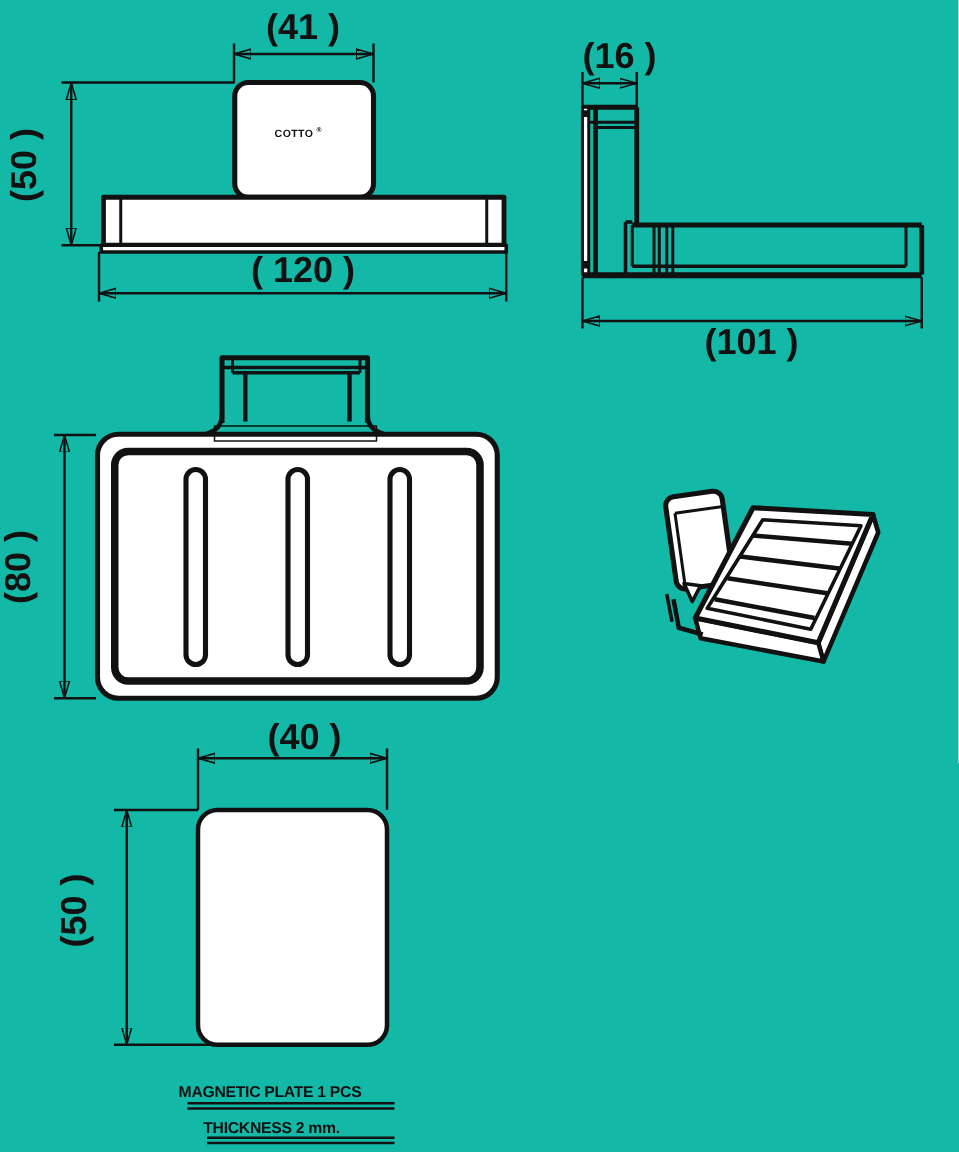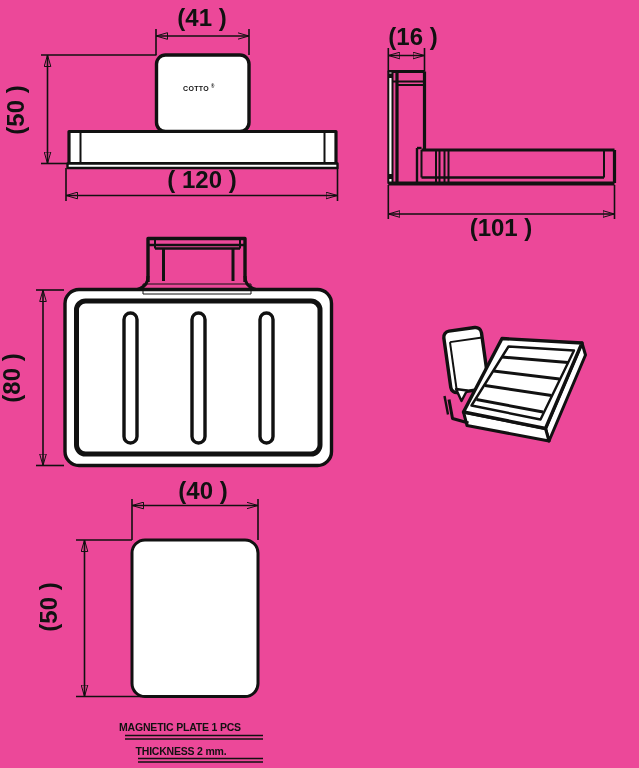--- a/index.html
+++ b/index.html
@@ -1,16 +1,16 @@
 <!DOCTYPE html>
 <html><head>
 <meta charset="utf-8">
 <style>
   html,body{margin:0;padding:0;background:#fff;}
-  #canvas{position:relative;width:639px;height:768px;background:#ec4899;overflow:hidden;}
+  #canvas{position:relative;width:639px;height:768px;background:#14b8a6;overflow:hidden;}
   svg{display:block;}
   svg line, svg path, svg rect{stroke:#111;fill:none;stroke-linecap:butt;stroke-linejoin:round;}
   .d  {stroke-width:1.6;}
   .p2 {stroke-width:2;}
   .p24{stroke-width:2.4;}
   .p3 {stroke-width:3;}
   .p32{stroke-width:3.2;}
   .p34{stroke-width:3.4;}
   .p4 {stroke-width:4;}
   .p5 {stroke-width:5;}

